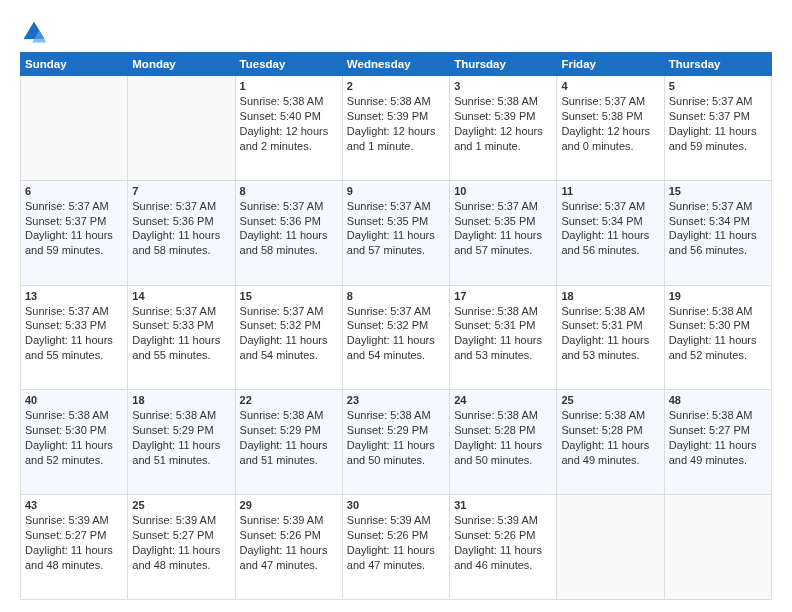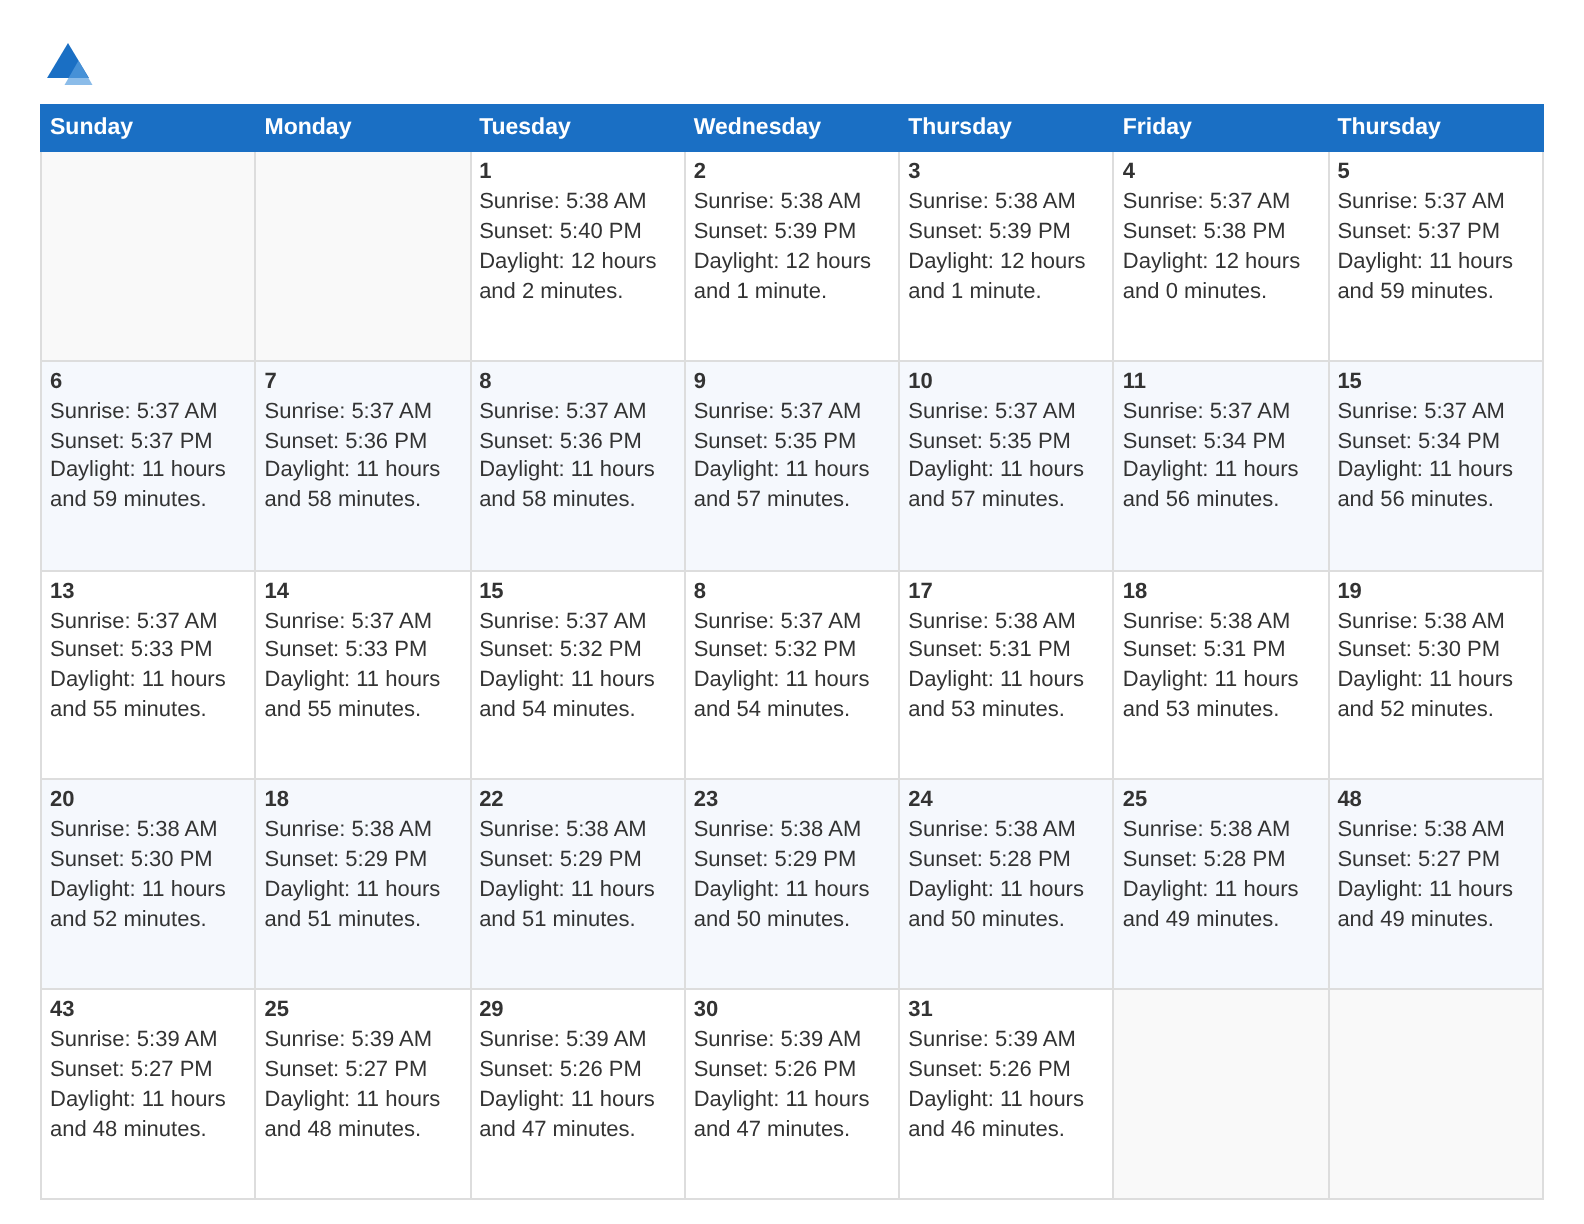--- a/index.html
+++ b/index.html
@@ -272,21 +272,21 @@
           <td>
             <span class="day-num">19</span>
             <div class="cell-text" style="white-space: pre-line;">Sunrise: 5:38 AM
 Sunset: 5:30 PM
 Daylight: 11 hours
 and 52 minutes.</div>
           </td>
         </tr>
         <tr class="row-alt">
           <td>
-            <span class="day-num">20</span>
+            <span class="day-num">40</span>
             <div class="cell-text" style="white-space: pre-line;">Sunrise: 5:38 AM
 Sunset: 5:30 PM
 Daylight: 11 hours
 and 52 minutes.</div>
           </td>
           <td>
             <span class="day-num">18</span>
             <div class="cell-text" style="white-space: pre-line;">Sunrise: 5:38 AM
 Sunset: 5:29 PM
 Daylight: 11 hours

